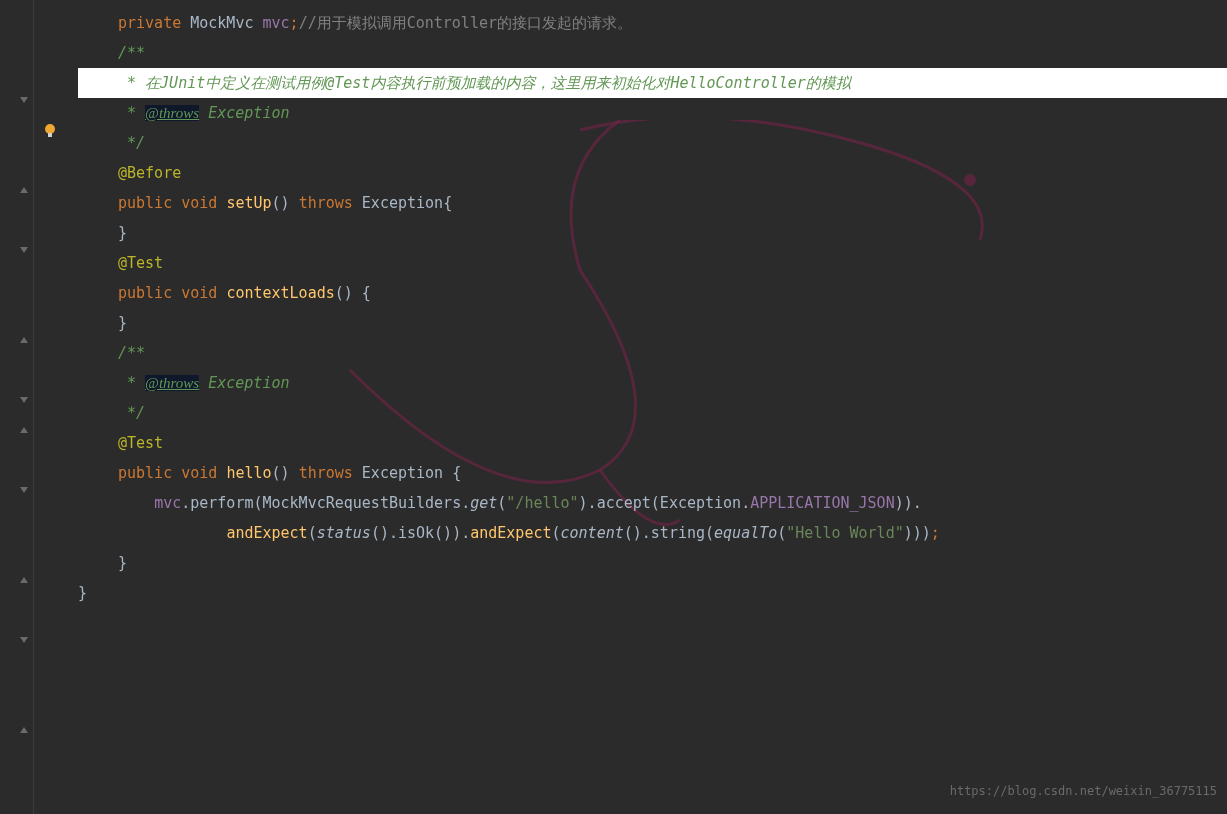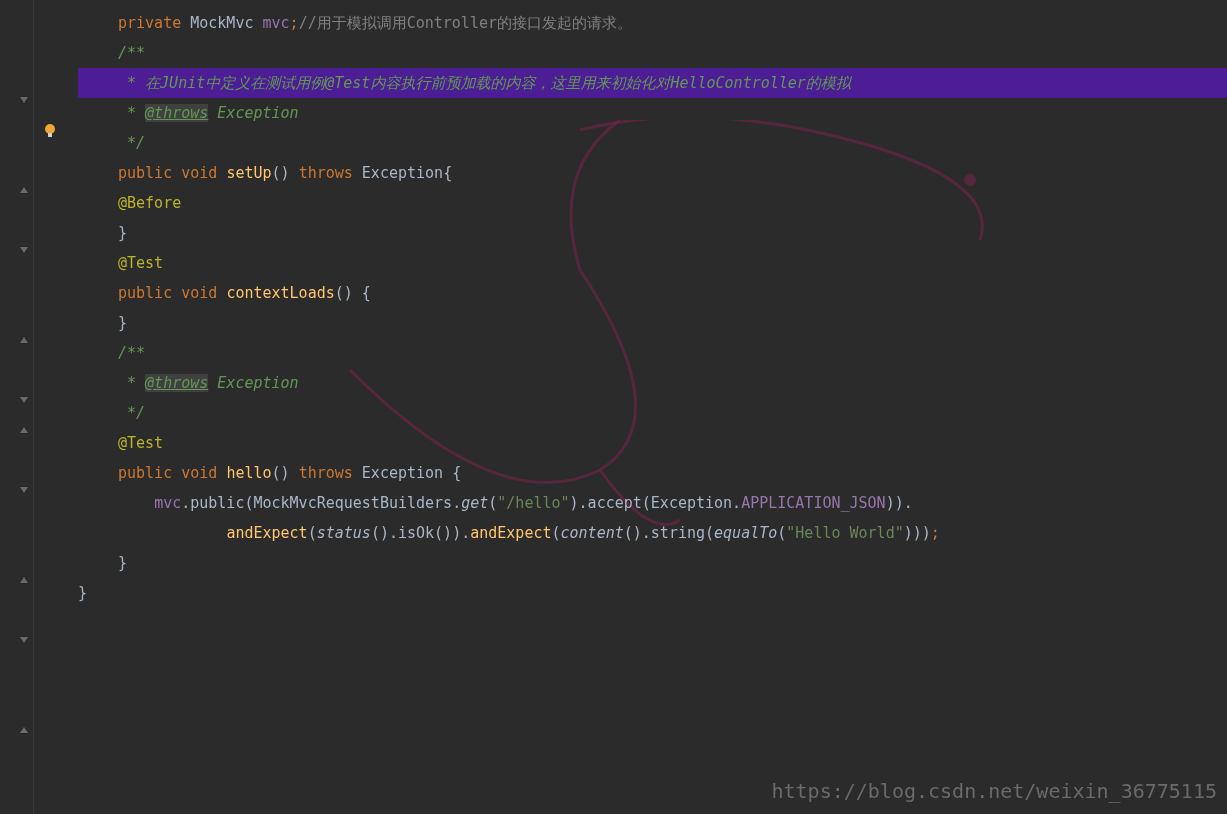--- a/index.html
+++ b/index.html
@@ -56,38 +56,38 @@
       right: 0;
       z-index: 1;
       margin-left: 44px;
     }
     .line {
       white-space: pre;
       padding-left: 40px;
       position: relative;
     }
     .line.highlighted {
-      background: #4c1d95;
+      background: #ffffff;
     }
     .kw { color: #cc7832; }
     .field { color: #9876aa; }
     .method { color: #ffc66d; }
     .comment { color: #808080; }
     .doc-comment { color: #629755; font-style: italic; }
-    .doc-tag { color: #629755; font-style: italic; text-decoration: underline; background: #404040; }
+    .doc-tag { color: #629755; font-style: italic; text-decoration: underline; background: #0f172a; font-family: Liberation Serif, serif; }
     .annotation { color: #bbb529; }
     .string { color: #6a8759; }
     .static-method { color: #a9b7c6; font-style: italic; }
     .constant { color: #9876aa; }
     .watermark {
       position: absolute;
       right: 10px;
       bottom: 8px;
       color: #6a6a6a;
-      font-size: 20px;
+      font-size: 12px;
       z-index: 5;
     }
   </style>
 </head>
 <body>
 
 <svg class="bg-graphic" viewBox="0 0 700 600">
   <path d="M 50 250 Q 200 400 300 350 Q 380 300 280 150 Q 250 50 320 0" stroke="#6b2545" stroke-width="3" fill="none" opacity="0.7"></path>
   <path d="M 280 10 Q 400 -20 550 20 Q 700 60 680 120" stroke="#6b2545" stroke-width="3" fill="none" opacity="0.7"></path>
   <circle cx="670" cy="60" r="6" fill="#6b2545" opacity="0.7"></circle>
@@ -155,32 +155,32 @@
 </div>
 
 <div class="code-area">
 <div class="line"></div>
 <div class="line"><span class="kw">private</span> <span>MockMvc</span> <span class="field">mvc</span><span class="kw">;</span><span class="comment">//用于模拟调用Controller的接口发起的请求。</span></div>
 <div class="line"></div>
 <div class="line"><span class="doc-comment">/**</span></div>
 <div class="line highlighted"><span class="doc-comment"> * 在JUnit中定义在测试用例@Test内容执行前预加载的内容，这里用来初始化对HelloController的模拟</span></div>
 <div class="line"><span class="doc-comment"> * </span><span class="doc-tag">@throws</span><span class="doc-comment"> Exception</span></div>
 <div class="line"><span class="doc-comment"> */</span></div>
+<div class="line"><span class="annotation">@Before</span></div>
 <div class="line"><span class="kw">public</span> <span class="kw">void</span> <span class="method">setUp</span><span>()</span> <span class="kw">throws</span> <span>Exception</span><span>{</span></div>
-<div class="line"><span class="annotation">@Before</span></div>
 <div class="line"></div>
 <div class="line"><span>}</span></div>
 <div class="line"><span class="annotation">@Test</span></div>
 <div class="line"><span class="kw">public</span> <span class="kw">void</span> <span class="method">contextLoads</span><span>()</span><span> {</span></div>
 <div class="line"><span>}</span></div>
 <div class="line"></div>
 <div class="line"><span class="doc-comment">/**</span></div>
 <div class="line"><span class="doc-comment"> * </span><span class="doc-tag">@throws</span><span class="doc-comment"> Exception</span></div>
 <div class="line"><span class="doc-comment"> */</span></div>
 <div class="line"><span class="annotation">@Test</span></div>
 <div class="line"><span class="kw">public</span> <span class="kw">void</span> <span class="method">hello</span><span>()</span> <span class="kw">throws</span> <span>Exception</span><span> {</span></div>
-<div class="line">    <span class="field">mvc</span><span>.public(MockMvcRequestBuilders.</span><span class="static-method">get</span><span>(</span><span class="string">"/hello"</span><span>)</span><span>.accept(Exception.</span><span class="constant">APPLICATION_JSON</span><span>)).</span></div>
+<div class="line">    <span class="field">mvc</span><span>.perform(MockMvcRequestBuilders.</span><span class="static-method">get</span><span>(</span><span class="string">"/hello"</span><span>)</span><span>.accept(Exception.</span><span class="constant">APPLICATION_JSON</span><span>)).</span></div>
 <div class="line">            <span class="method">andExpect</span><span>(</span><span class="static-method">status</span><span>()</span><span>.isOk</span><span>()</span><span>)</span><span>.</span><span class="method">andExpect</span><span>(</span><span class="static-method">content</span><span>()</span><span>.string(</span><span class="static-method">equalTo</span><span>(</span><span class="string">"Hello World"</span><span>)))</span><span class="kw">;</span></div>
 <div class="line"><span>}</span></div>
 <div class="line" style="padding-left:0;"><span>}</span></div>
 </div>
 
 <div class="watermark">https://blog.csdn.net/weixin_36775115</div>
 
 </body></html>

